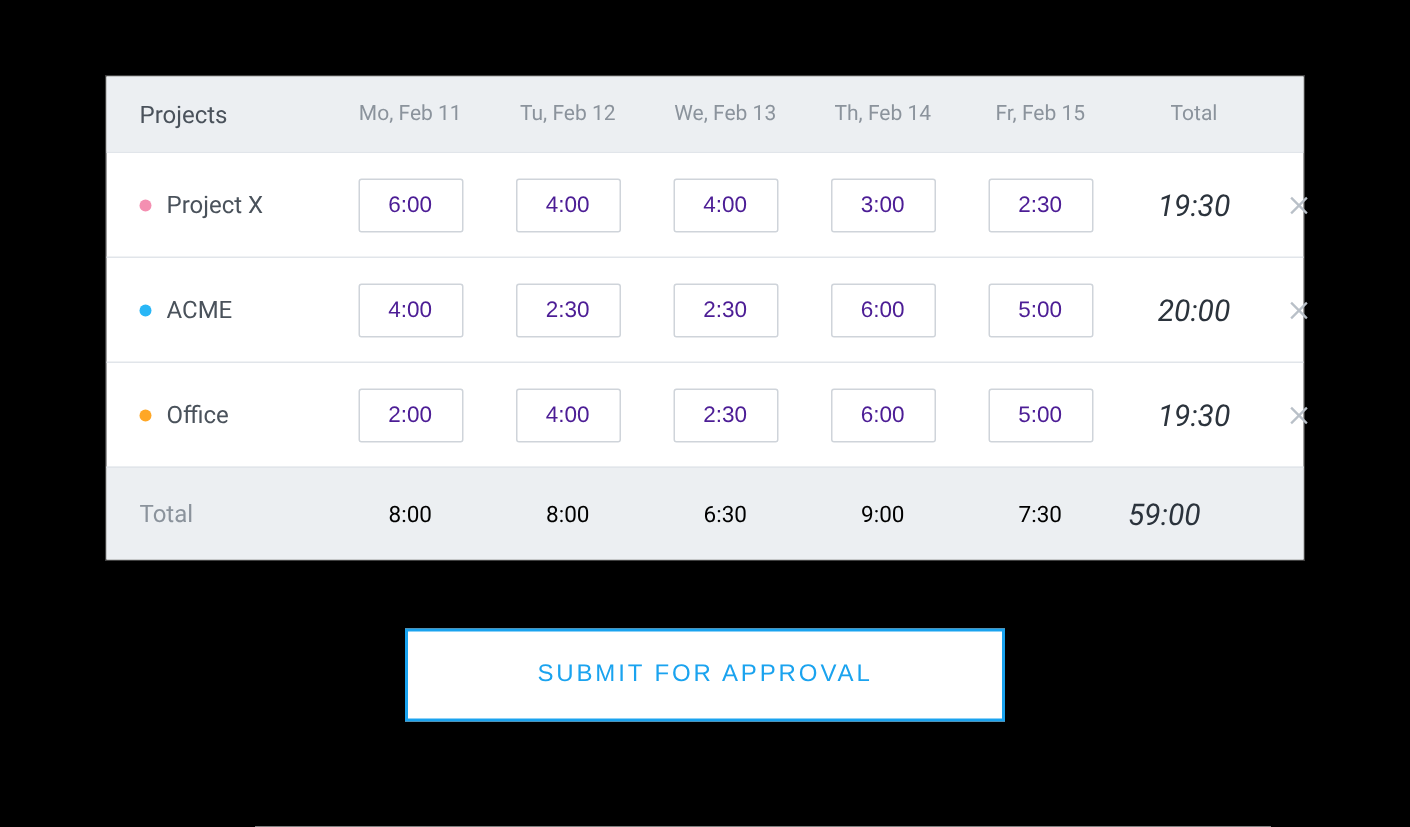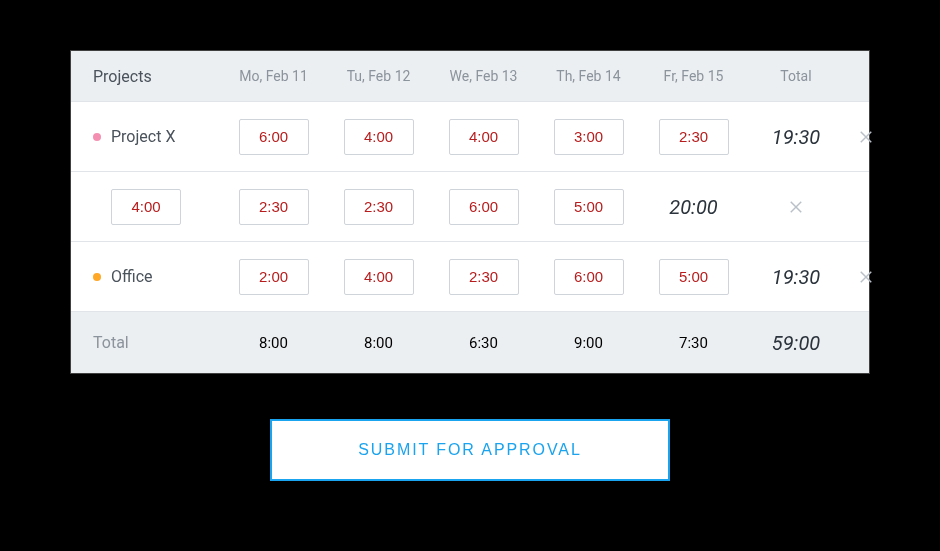--- a/index.html
+++ b/index.html
@@ -42,33 +42,33 @@
   }
   .footer-row {
     height: 62px;
     background: #eceff2;
     border-top: 1px solid #e1e5ea;
     font-size: 15px;
     color: #5a6470;
   }
   .footer-row .cell.day { text-align: left; color:#000000; }
   .footer-row .cell.projects { padding-left: 22px; color:#8b939c; }
-  .footer-row .cell.rowtotal { text-align: center; font-size: 20px; color:#2b333c; }
+  .footer-row .cell.rowtotal { text-align: left; font-size: 20px; color:#2b333c; }
   .cell { padding: 0 6px; }
   .cell.projects { display:flex; align-items:center; gap:10px; padding-left:22px; color:#4a525b; font-size:16px; }
   .dot { width:8px; height:8px; border-radius:50%; flex:0 0 auto; }
   .cell.day { display:flex; justify-content:center; }
   .time-input {
     width: 70px;
     height: 36px;
     border: 1px solid #cfd4da;
     border-radius: 2px;
     text-align: center;
     font-size: 15px;
-    color: #b91c1c;
+    color: #4c1d95;
     background:#fff;
   }
   .cell.rowtotal { text-align:center; font-size:20px; color:#2b333c;font-style:italic; }
   .cell.remove { display:flex; justify-content:center; }
   .close-icon {
     width:18px; height:18px; cursor:pointer; color:#b9c0c8;
   }
   .close-icon svg { display:block; }
   .submit-btn {
     margin-top: 45px;
@@ -124,20 +124,24 @@
       <span class="close-icon">
         <svg viewBox="0 0 24 24" width="18" height="18" stroke="currentColor" stroke-width="2" fill="none">
             <line x1="5" y1="5" x2="19" y2="19"></line>
             <line x1="19" y1="5" x2="5" y2="19"></line>
           </svg>
       </span>
     </div>
   </div>
 
   <div class="row body-row">
+    <div class="cell projects">
+      <span class="dot" style="background:#29b6f6"></span>
+      <span>ACME</span>
+    </div>
     <div class="cell day">
         <input class="time-input" value="4:00" style="">
       </div>
     <div class="cell day">
         <input class="time-input" value="2:30" style="">
       </div>
     <div class="cell day">
         <input class="time-input" value="2:30" style="">
       </div>
     <div class="cell day">

